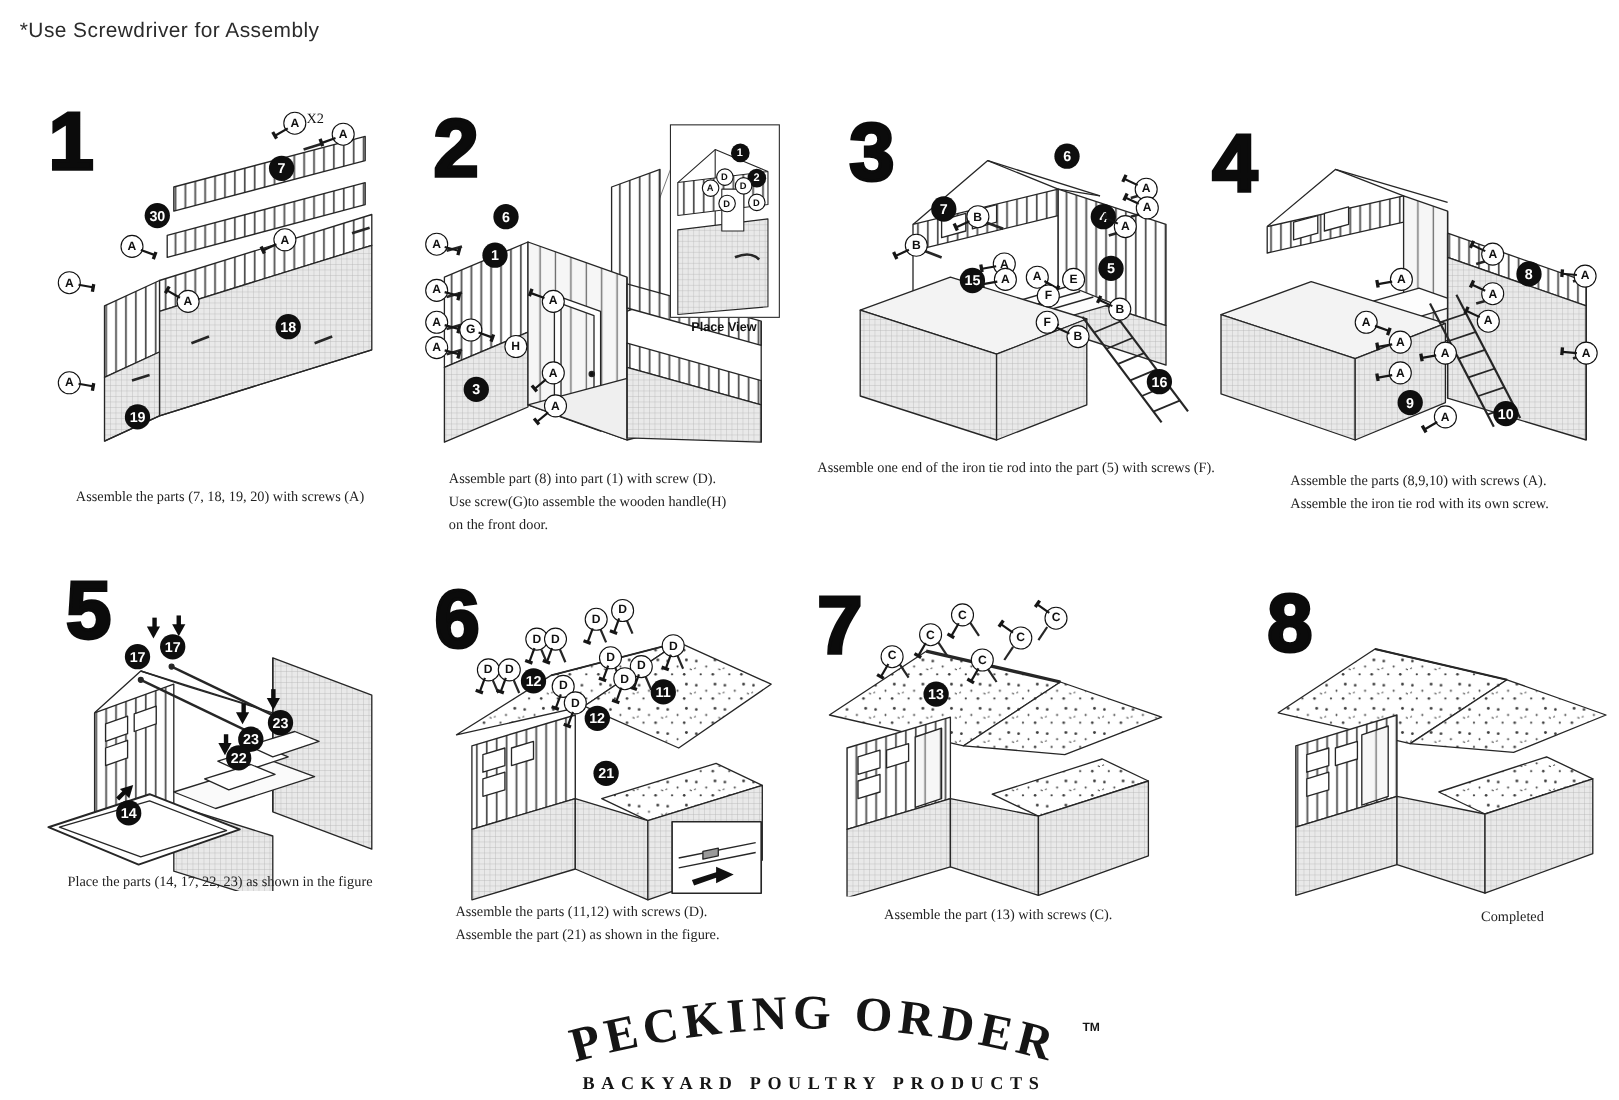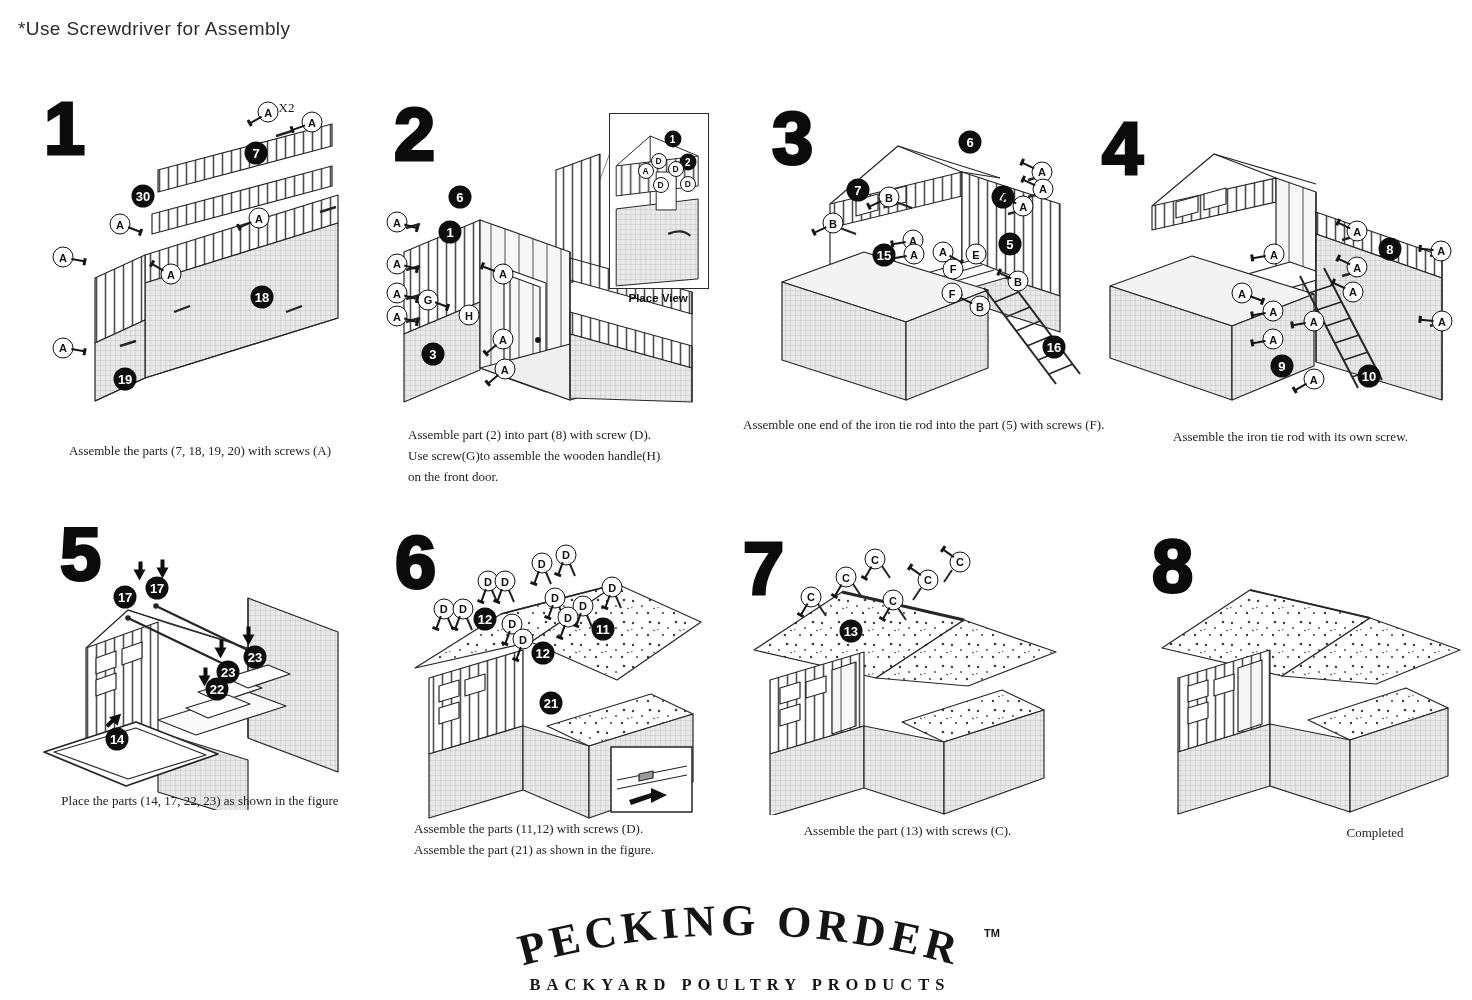--- a/index.html
+++ b/index.html
@@ -164,21 +164,21 @@
       <span class="co screw" style="left: 2.1%; top: 62.3%; transform: translate(-50%, -50%);">A<i class="tail" style="transform: rotate(15deg) translateX(8px);"></i></span>
       <span class="co screw" style="left: 2.1%; top: 69.7%; transform: translate(-50%, -50%);">A<i class="tail" style="transform: rotate(15deg) translateX(8px);"></i></span>
       <span class="co screw" style="left: 34.2%; top: 56.1%; transform: translate(-50%, -50%);">A<i class="tail" style="transform: rotate(200deg) translateX(8px);"></i></span>
       <span class="co screw" style="left: 34.2%; top: 77.1%; transform: translate(-50%, -50%);">A<i class="tail" style="transform: rotate(140deg) translateX(8px);"></i></span>
       <span class="co screw" style="left: 34.8%; top: 86.8%; transform: translate(-50%, -50%);">A<i class="tail" style="transform: rotate(140deg) translateX(8px);"></i></span>
       <span class="co screw" style="left: 11.5%; top: 64.5%; transform: translate(-50%, -50%);">G<i class="tail" style="transform: rotate(20deg) translateX(8px);"></i></span>
       <span class="co screw" style="left: 23.9%; top: 69.4%; transform: translate(-50%, -50%);">H</span>
     </div>
 </div>
 <div class="caption" style="left:408px;top:424px;width:330px">
-    <div class="cap-line">Assemble part (2) into part (8) with screw (D).</div>
+    <div class="cap-line">Assemble part (8) into part (1) with screw (D).</div>
     <div class="cap-line">Use screw(G)to assemble the wooden handle(H)</div>
     <div class="cap-line">on the front door.</div>
   </div>
 
 <div class="step" style="left:760px;top:100px;width:340px;height:310px">
   <div class="step-num" style="left:12px;top:8px">3</div>
   <svg class="art" viewBox="0 0 340 310">
     <g stroke="#262626" stroke-width="1.2" stroke-linejoin="round" fill="none">
       <polyline points="70,104 138,46 202,72"></polyline>
       <line x1="138" y1="46" x2="240" y2="78"></line>
@@ -288,20 +288,21 @@
       <span class="co screw" style="left: 69.2%; top: 61.9%; transform: translate(-50%, -50%);">A<i class="tail" style="transform: rotate(205deg) translateX(8px);"></i></span>
       <span class="co screw" style="left: 48.4%; top: 49.7%; transform: translate(-50%, -50%);">A<i class="tail" style="transform: rotate(170deg) translateX(8px);"></i></span>
       <span class="co screw" style="left: 48.2%; top: 68.1%; transform: translate(-50%, -50%);">A<i class="tail" style="transform: rotate(170deg) translateX(8px);"></i></span>
       <span class="co screw" style="left: 48.2%; top: 77.1%; transform: translate(-50%, -50%);">A<i class="tail" style="transform: rotate(170deg) translateX(8px);"></i></span>
       <span class="co screw" style="left: 40%; top: 62.3%; transform: translate(-50%, -50%);">A<i class="tail" style="transform: rotate(20deg) translateX(8px);"></i></span>
       <span class="co screw" style="left: 58.9%; top: 71.3%; transform: translate(-50%, -50%);">A<i class="tail" style="transform: rotate(170deg) translateX(8px);"></i></span>
       <span class="co screw" style="left: 58.9%; top: 90%; transform: translate(-50%, -50%);">A<i class="tail" style="transform: rotate(150deg) translateX(8px);"></i></span>
     </div>
 </div>
 <div class="caption" style="left:1173px;top:426px;width:300px">
+    <div class="cap-line">Assemble the parts (8,9,10) with screws (A).</div>
     <div class="cap-line">Assemble the iron tie rod with its own screw.</div>
   </div>
 
 <div class="step" style="left:40px;top:520px;width:320px;height:290px">
   <div class="step-num" style="left:20px;top:4px">5</div>
   <svg class="art" viewBox="0 0 320 290">
     <g stroke="#262626" stroke-width="1.2" stroke-linejoin="round" fill="none">
       <polygon points="208,78 298,112 298,252 208,218" fill="url(#mesh)"></polygon>
       <line x1="208" y1="78" x2="208" y2="218"></line>
       <polyline points="46,128 88,90 130,104"></polyline>

